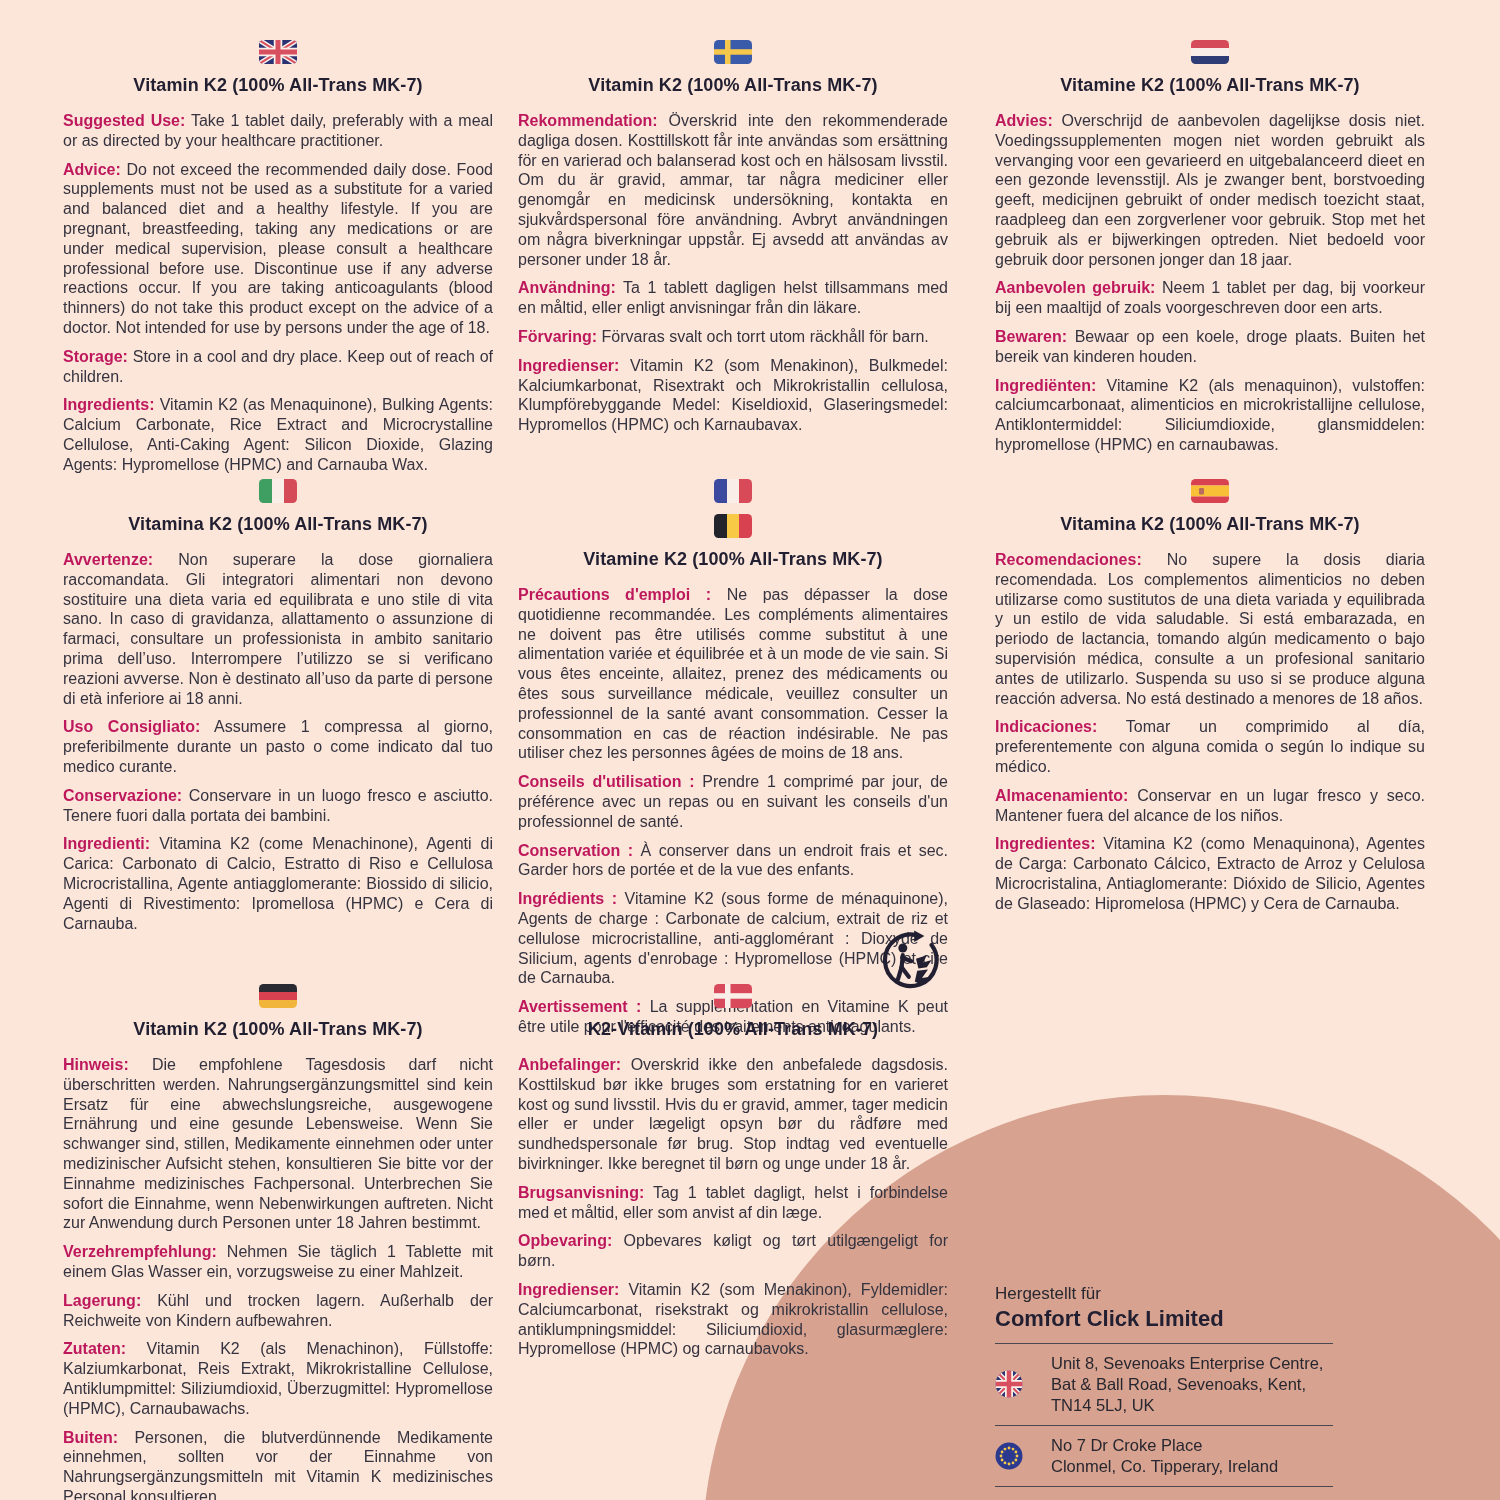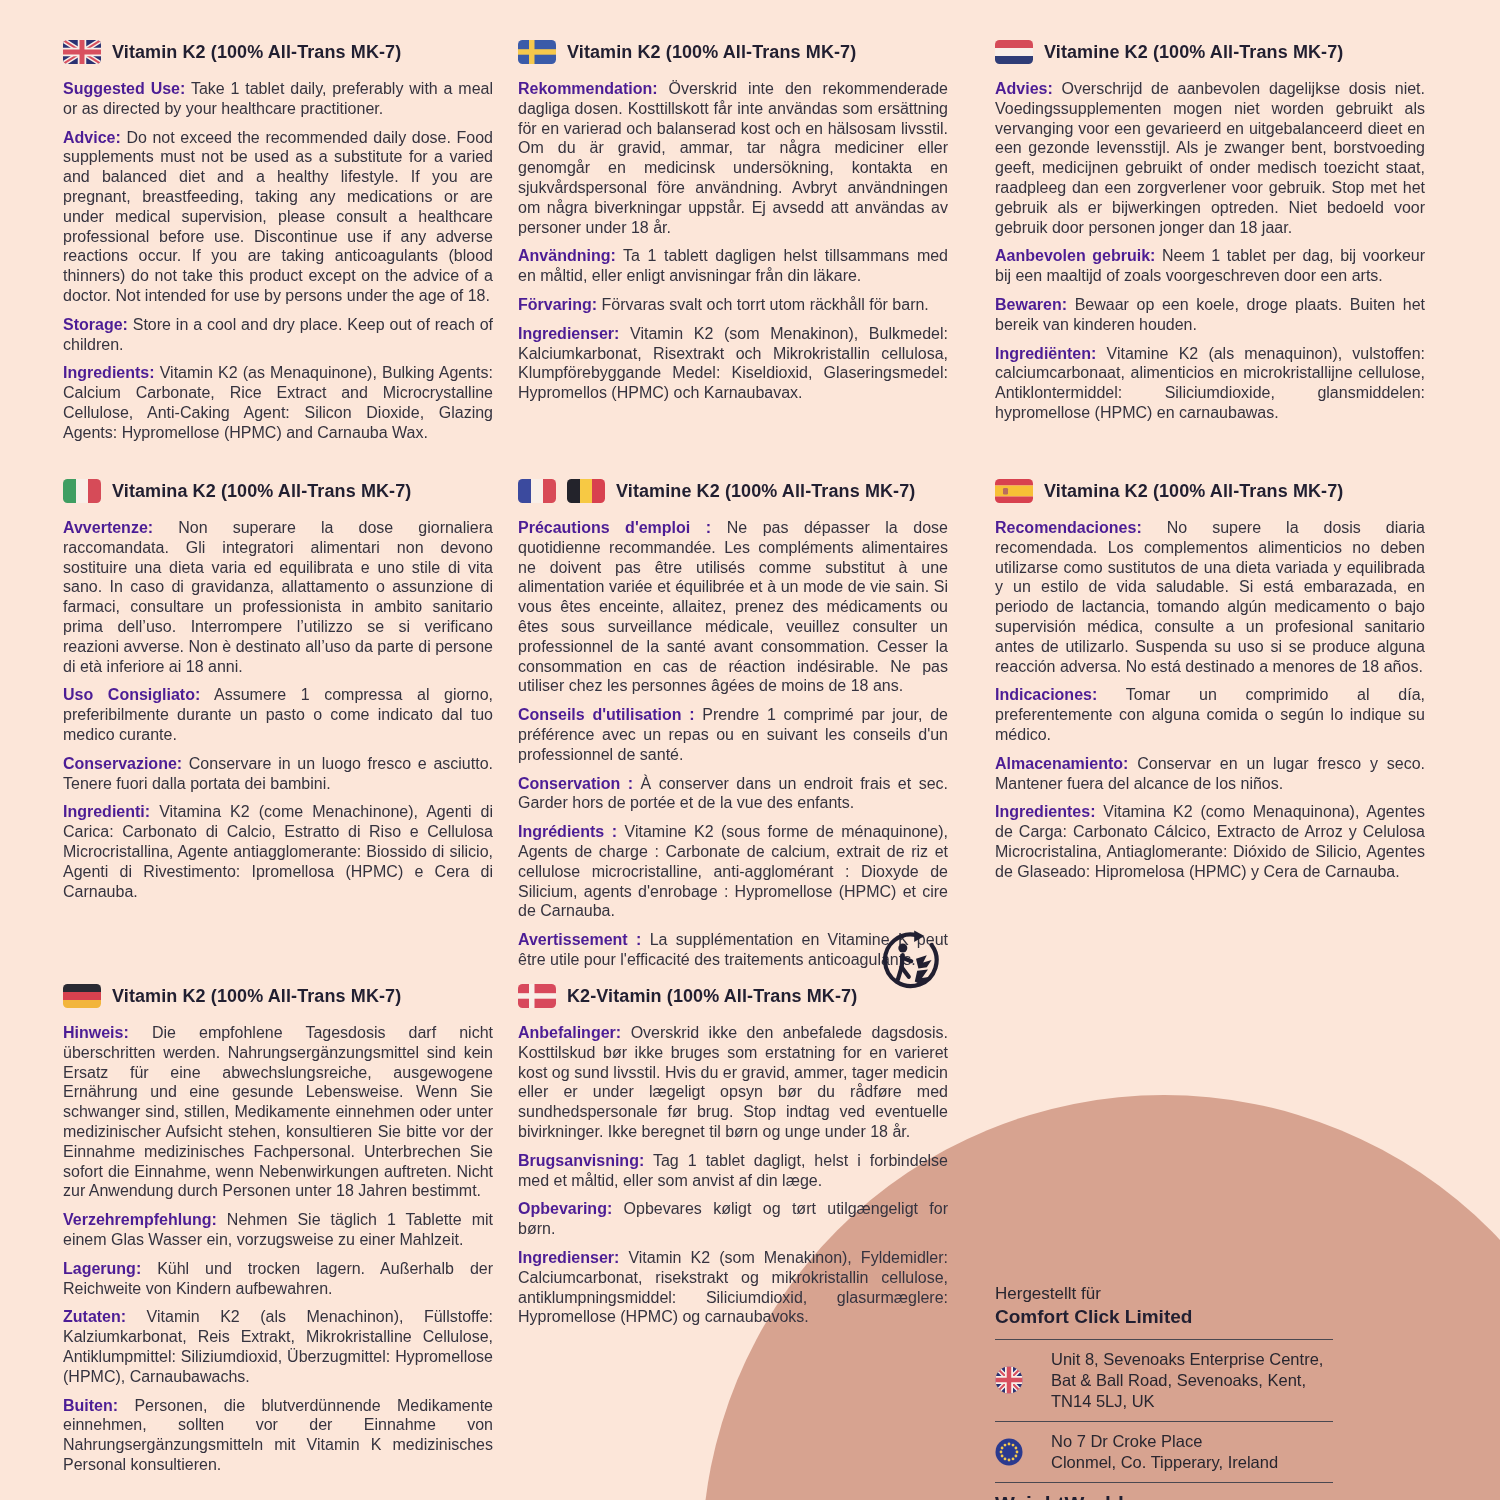--- a/index.html
+++ b/index.html
@@ -15,42 +15,43 @@
     position:absolute;
     left:702px;top:1095px;
     width:924px;height:924px;
     border-radius:50%;
     background:#d7a390;
   }
   .lang-section{position:absolute;}
   .sec-header{
     display:flex;align-items:center;gap:11px;
     margin-bottom:15px;
+    flex-direction:column;
   }
   .sec-title{
     font-weight:bold;
     font-size:18px;
     color:#211f31;
     letter-spacing:.1px;
     white-space:nowrap;
   }
   .flag{display:inline-block;line-height:0;flex:none;}
   .flag svg{display:block;}
   .body-par{
     margin:0 0 9px 0;
     font-size:16px;
     line-height:19.8px;
     text-align:justify;
     color:#35333f;
   }
-  .body-par b{color:#4c1d95;}
+  .body-par b{color:#be185d;}
   .triman{position:absolute;left:880px;top:930px;width:60px;height:60px;}
   .mfr{position:absolute;left:995px;top:1283px;width:338px;color:#28262f;}
   .mfr-made-for{font-size:17px;line-height:1.3;}
-  .mfr-company{font-size:19px;font-weight:bold;color:#211f31;line-height:1.3;}
+  .mfr-company{font-size:22px;font-weight:bold;color:#211f31;line-height:1.3;}
   .mfr-divider{border:none;border-top:1.5px solid #4a4850;margin:9px 0;}
   .mfr-row{display:flex;align-items:center;gap:28px;}
   .mfr-addr{font-size:16.5px;line-height:1.28;}
   .mfr-site{font-size:21px;margin-top:2px;}
   .mfr-site b{color:#211f31;}
 </style>
 </head>
 <body>
 
 <div class="page">

